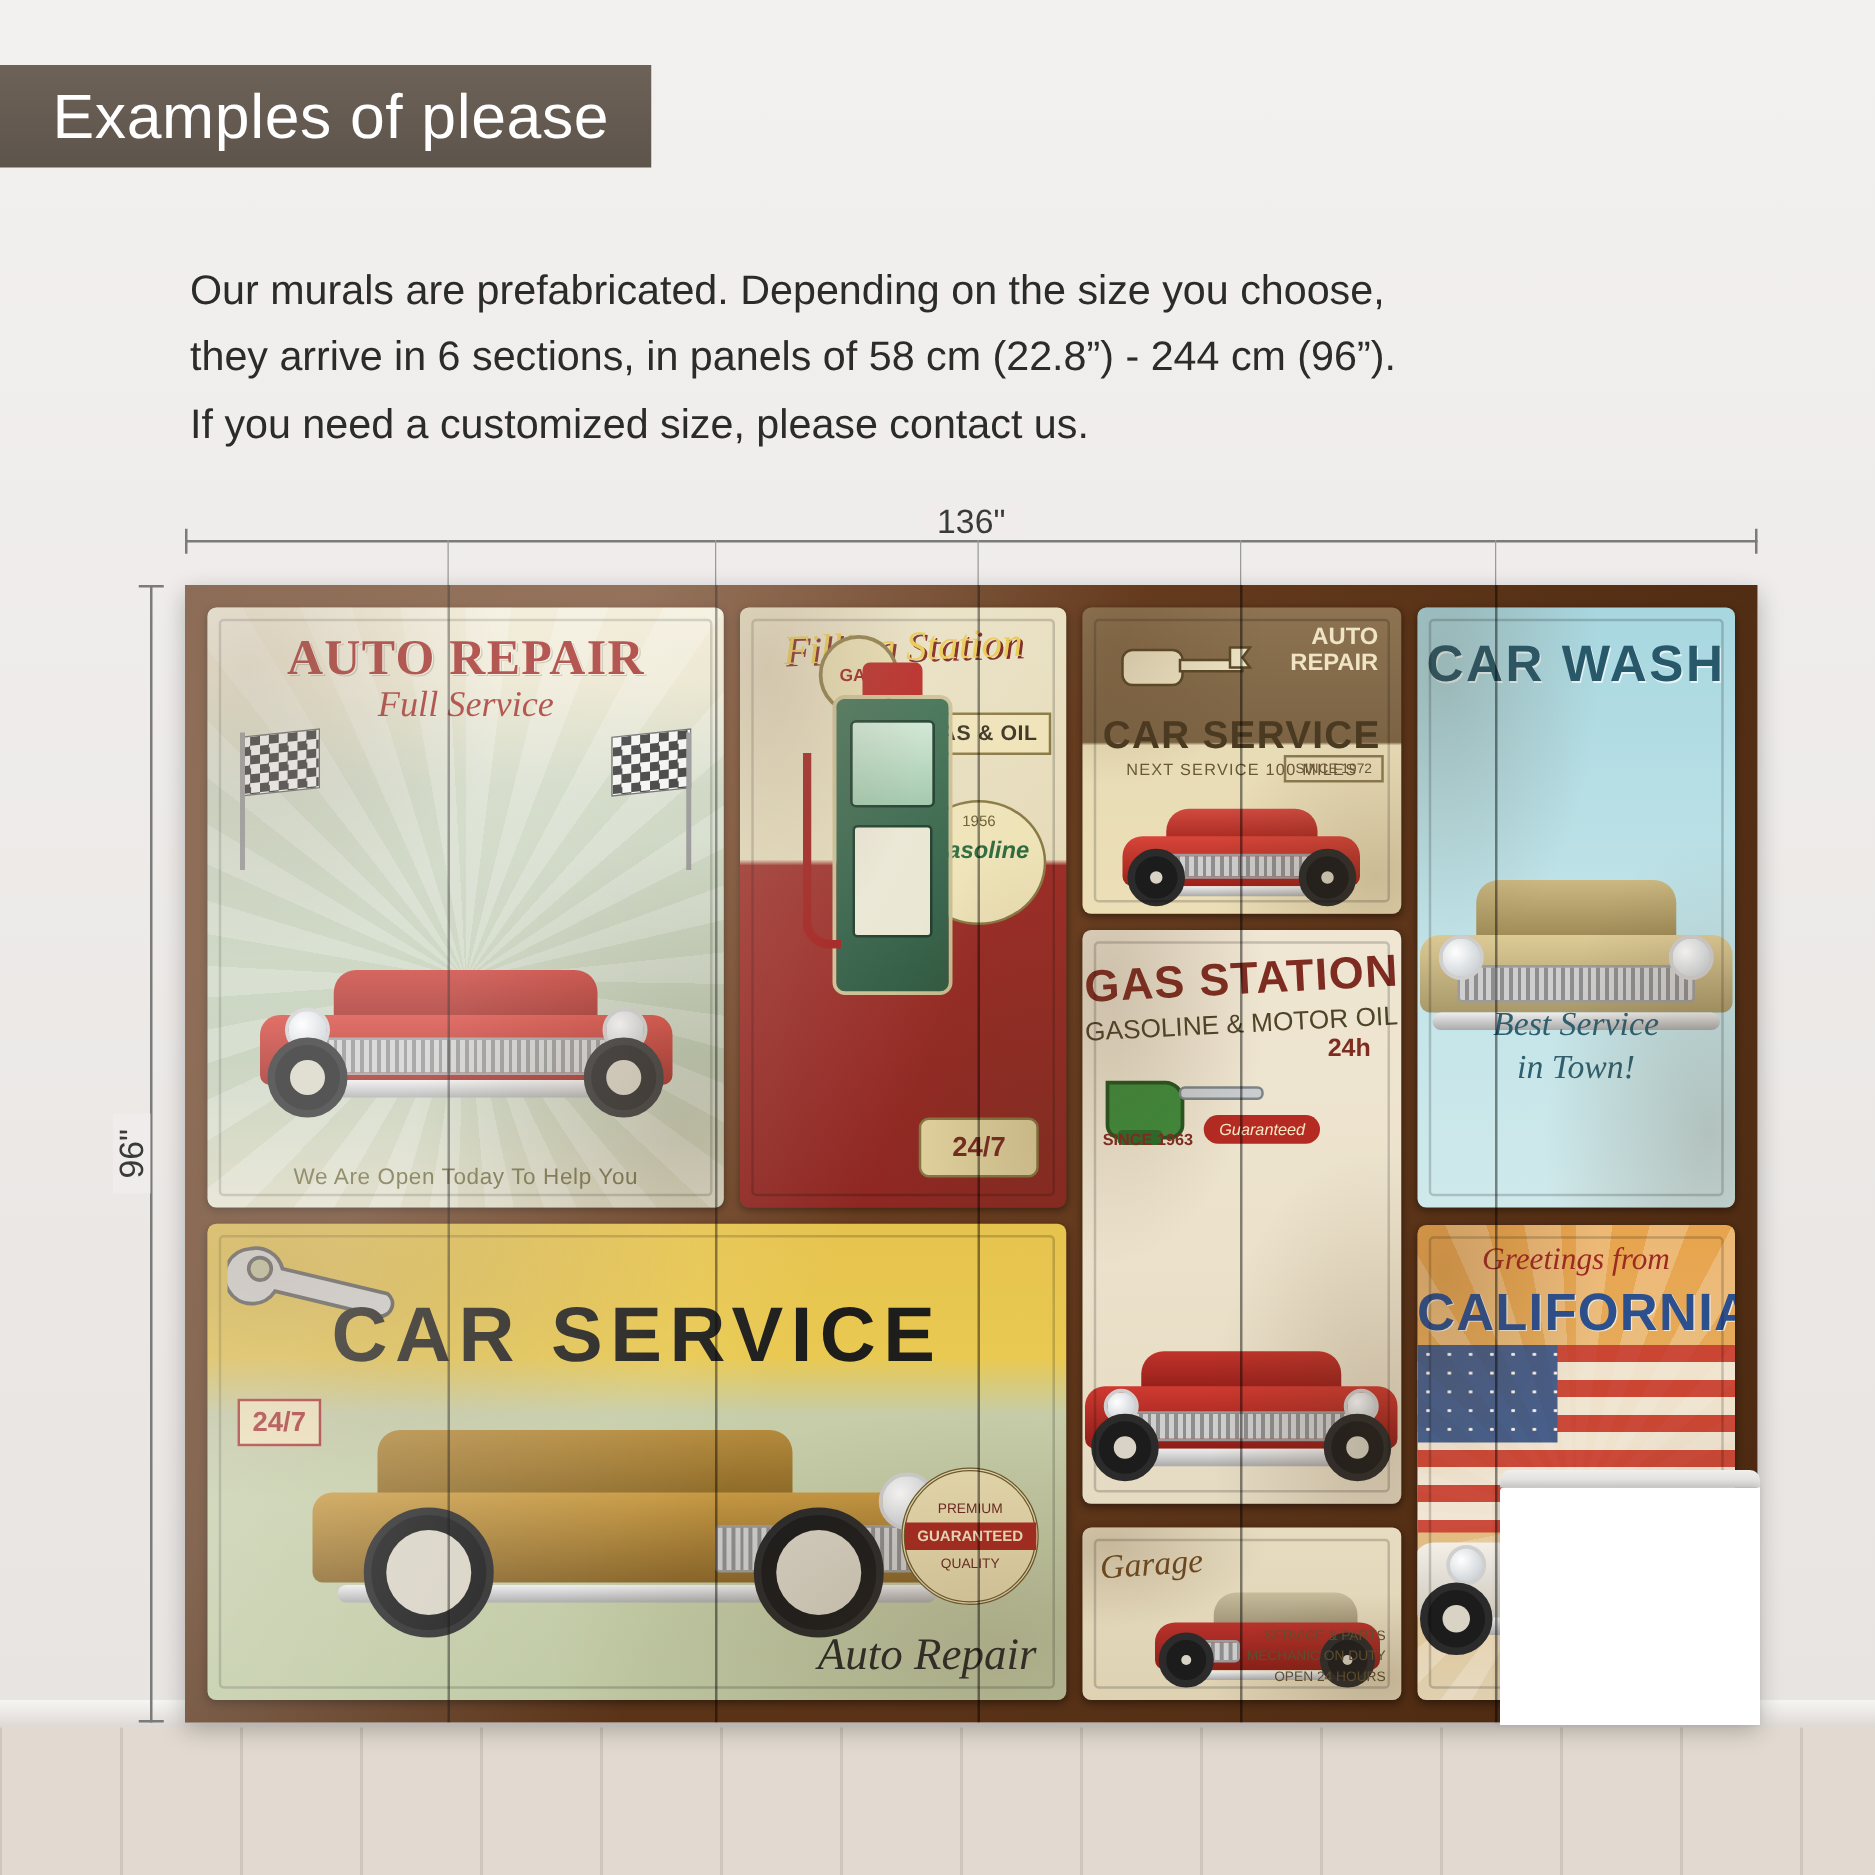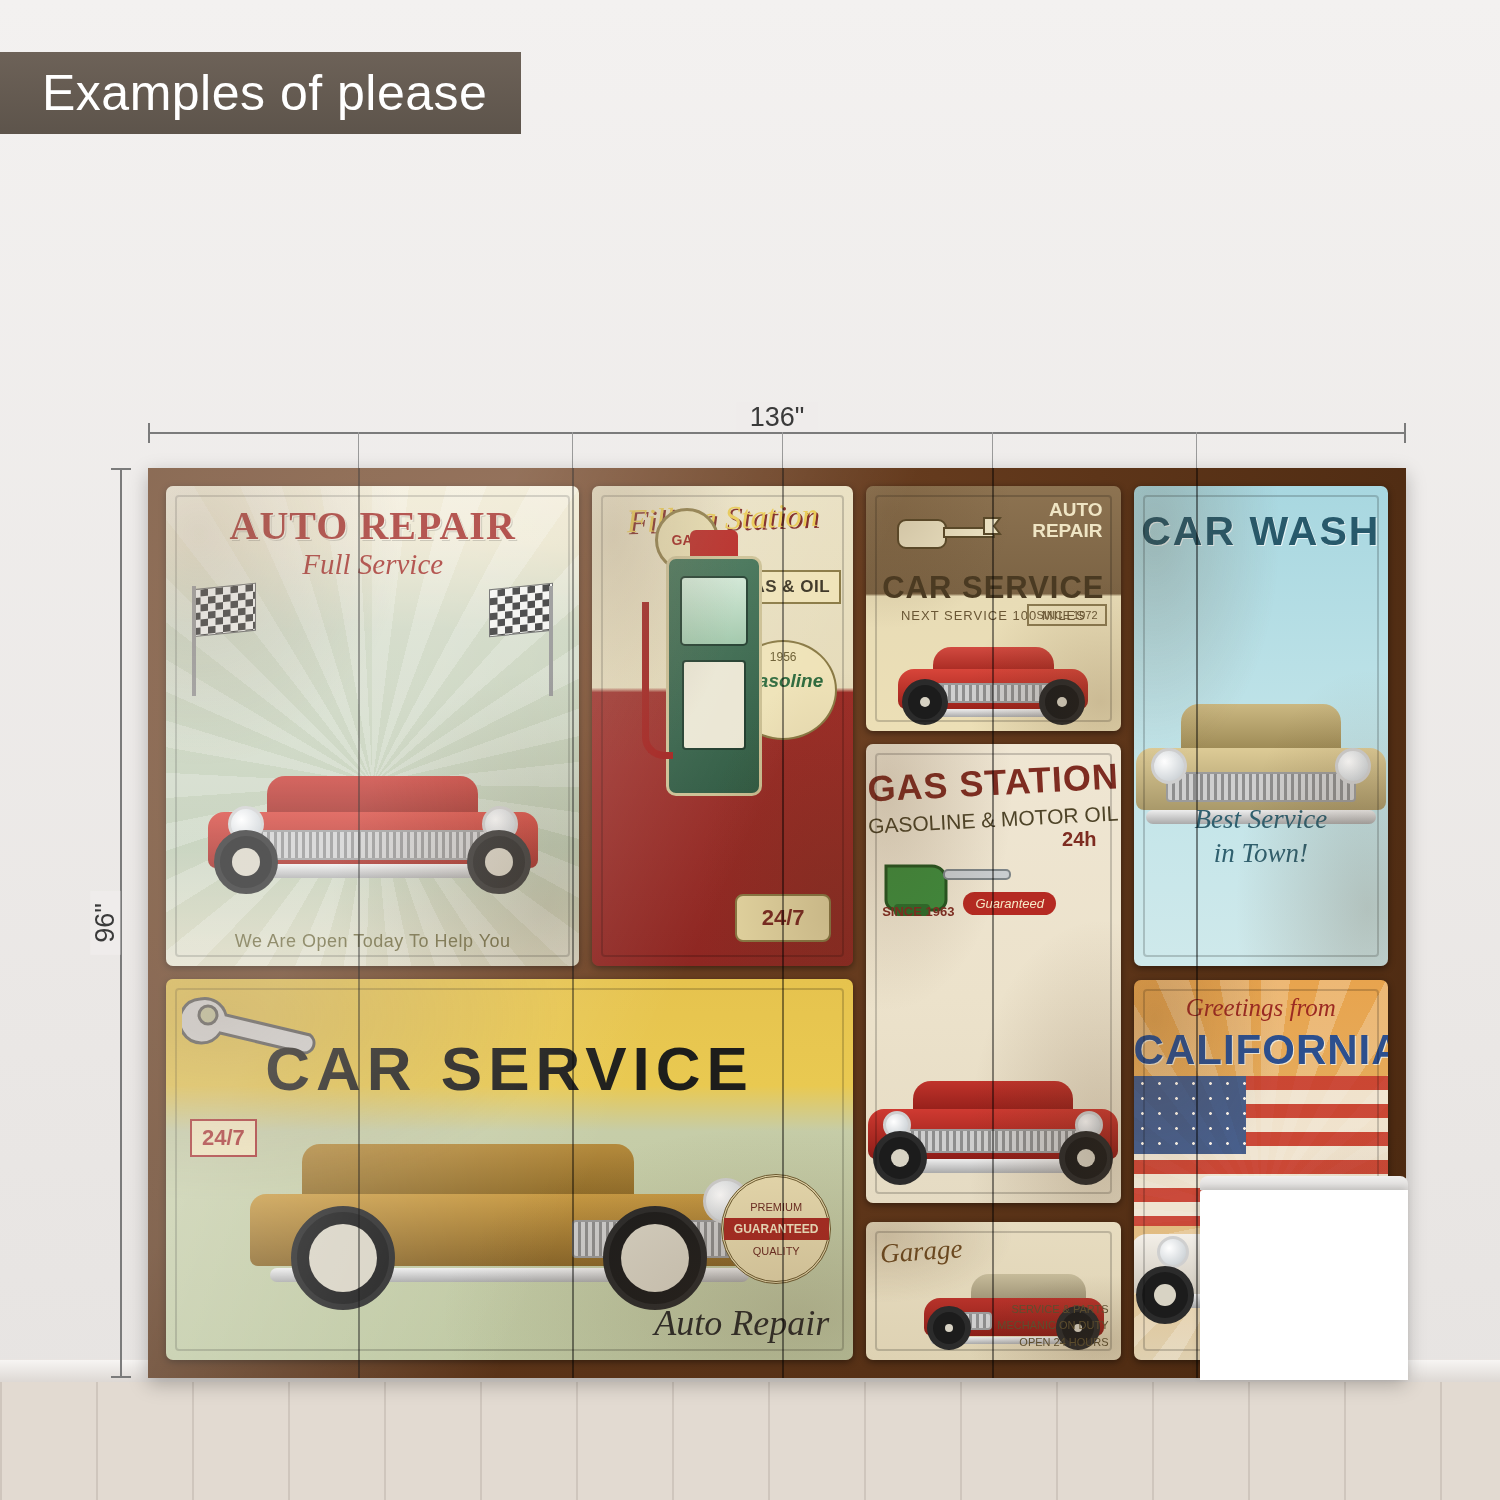--- a/index.html
+++ b/index.html
@@ -179,20 +179,23 @@
 <div class="room">
   <div class="baseboard"></div>
   <div class="floor"></div>
 </div>
 
 <div class="banner">
   <span>Examples of please</span>
 </div>
 
 <div class="intro">
+  <div>Our murals are prefabricated. Depending on the size you choose,</div>
+  <div>they arrive in 6 sections, in panels of 58 cm (22.8”) - 244 cm (96”).</div>
+  <div>If you need a customized size, please contact us.</div>
 </div>
 
 <div class="dim-top">
   <div class="dim-top-label">
     <span>136"</span>
   </div>
 </div>
 <div class="dim-left">
   <div class="dim-left-label">
     <span>96"</span>

